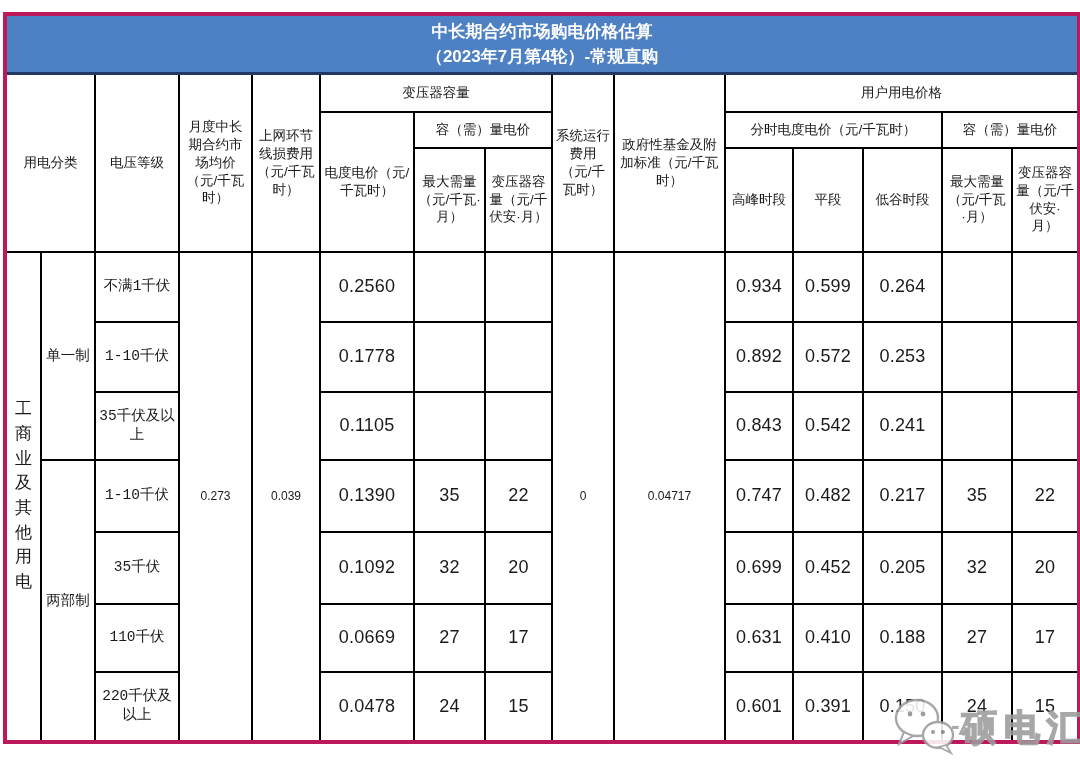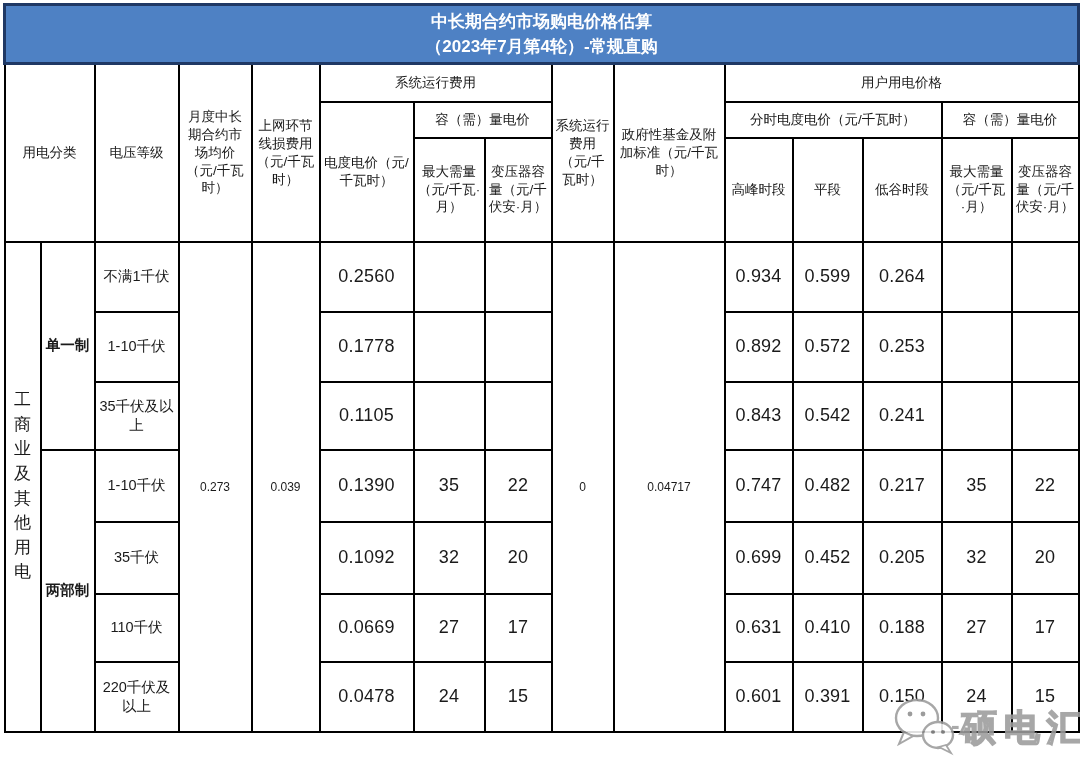--- a/index.html
+++ b/index.html
@@ -7,25 +7,25 @@
     position: relative;
     width: 1080px;
     height: 782px;
     background: #ffffff;
     font-family: "Liberation Sans", "DejaVu Sans", sans-serif;
     overflow: hidden;
   }
   table.price-table {
     position: absolute;
     left: 3px;
-    top: 3px;
+    top: 12px;
     width: 1074px;
     border-collapse: collapse;
     table-layout: fixed;
-    border: 2px solid #be185d;
+    border: 4px solid #be185d;
   }
   table.price-table td {
     border: 2px solid #000000;
     text-align: center;
     vertical-align: middle;
     padding: 2px 3px;
     color: #1a1a1a;
     background: #ffffff;
     overflow: hidden;
   }
@@ -49,22 +49,22 @@
   tr.h3 { height: 104px; }
   tr.br1 { height: 70px; }
   tr.br2 { height: 70px; }
   tr.br3 { height: 68px; }
   tr.br4 { height: 72px; }
   tr.br5 { height: 72px; }
   tr.br6 { height: 68px; }
   tr.br7 { height: 70px; }
   td.shade { background: #efefef; }
   td.num { font-size: 18px; letter-spacing: 0.2px; }
-  td.voltage { font-size: 14.5px; font-weight: 500; line-height: 1.3; }
-  td.mode { font-size: 14.5px; font-weight: 700; border-radius: 24px; }
+  td.voltage { font-size: 14.5px; font-weight: 500; line-height: 1.3; font-family: Liberation Mono, monospace; }
+  td.mode { font-size: 14.5px; font-weight: 400; border-radius: 24px; }
   td.cat {
     font-size: 17px;
     font-weight: 500;
     line-height: 1.45;
     word-break: break-all;
     padding: 0 4px;
   }
   td.merged-num { font-size: 12px; }
   .watermark {
     position: absolute;
@@ -123,21 +123,21 @@
         <div>中长期合约市场购电价格估算</div>
         <div>（2023年7月第4轮）-常规直购</div>
       </td>
     </tr>
 
     <tr class="h1">
       <td colspan="2" rowspan="3">用电分类</td>
       <td rowspan="3">电压等级</td>
       <td rowspan="3">月度中长期合约市场均价（元/千瓦时）</td>
       <td rowspan="3">上网环节线损费用（元/千瓦时）</td>
-      <td colspan="3">系统运行费用</td>
+      <td colspan="3">变压器容量</td>
       <td rowspan="3">系统运行费用（元/千瓦时）</td>
       <td rowspan="3">政府性基金及附加标准（元/千瓦时）</td>
       <td colspan="5">用户用电价格</td>
     </tr>
 
     <tr class="h2">
       <td rowspan="2">电度电价（元/千瓦时）</td>
       <td colspan="2">容（需）量电价</td>
       <td colspan="3">分时电度电价（元/千瓦时）</td>
       <td colspan="2">容（需）量电价</td>

